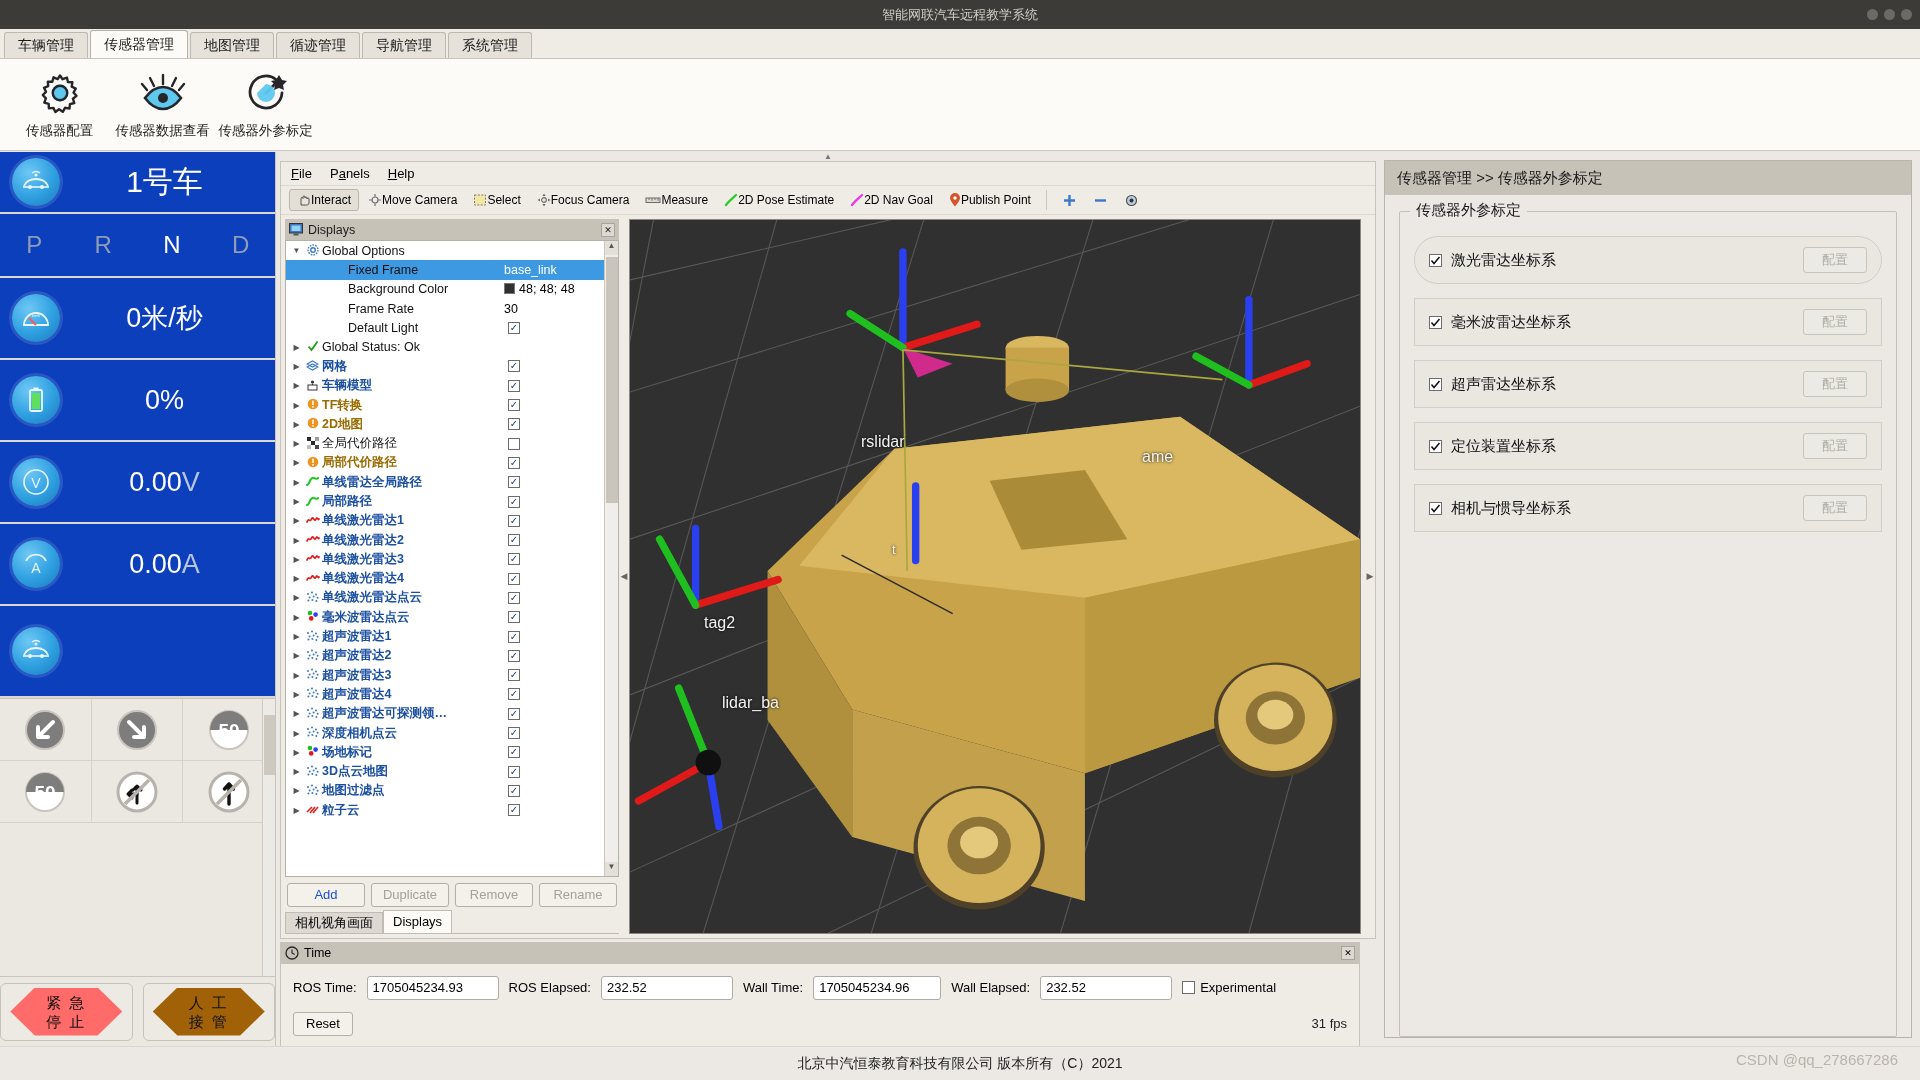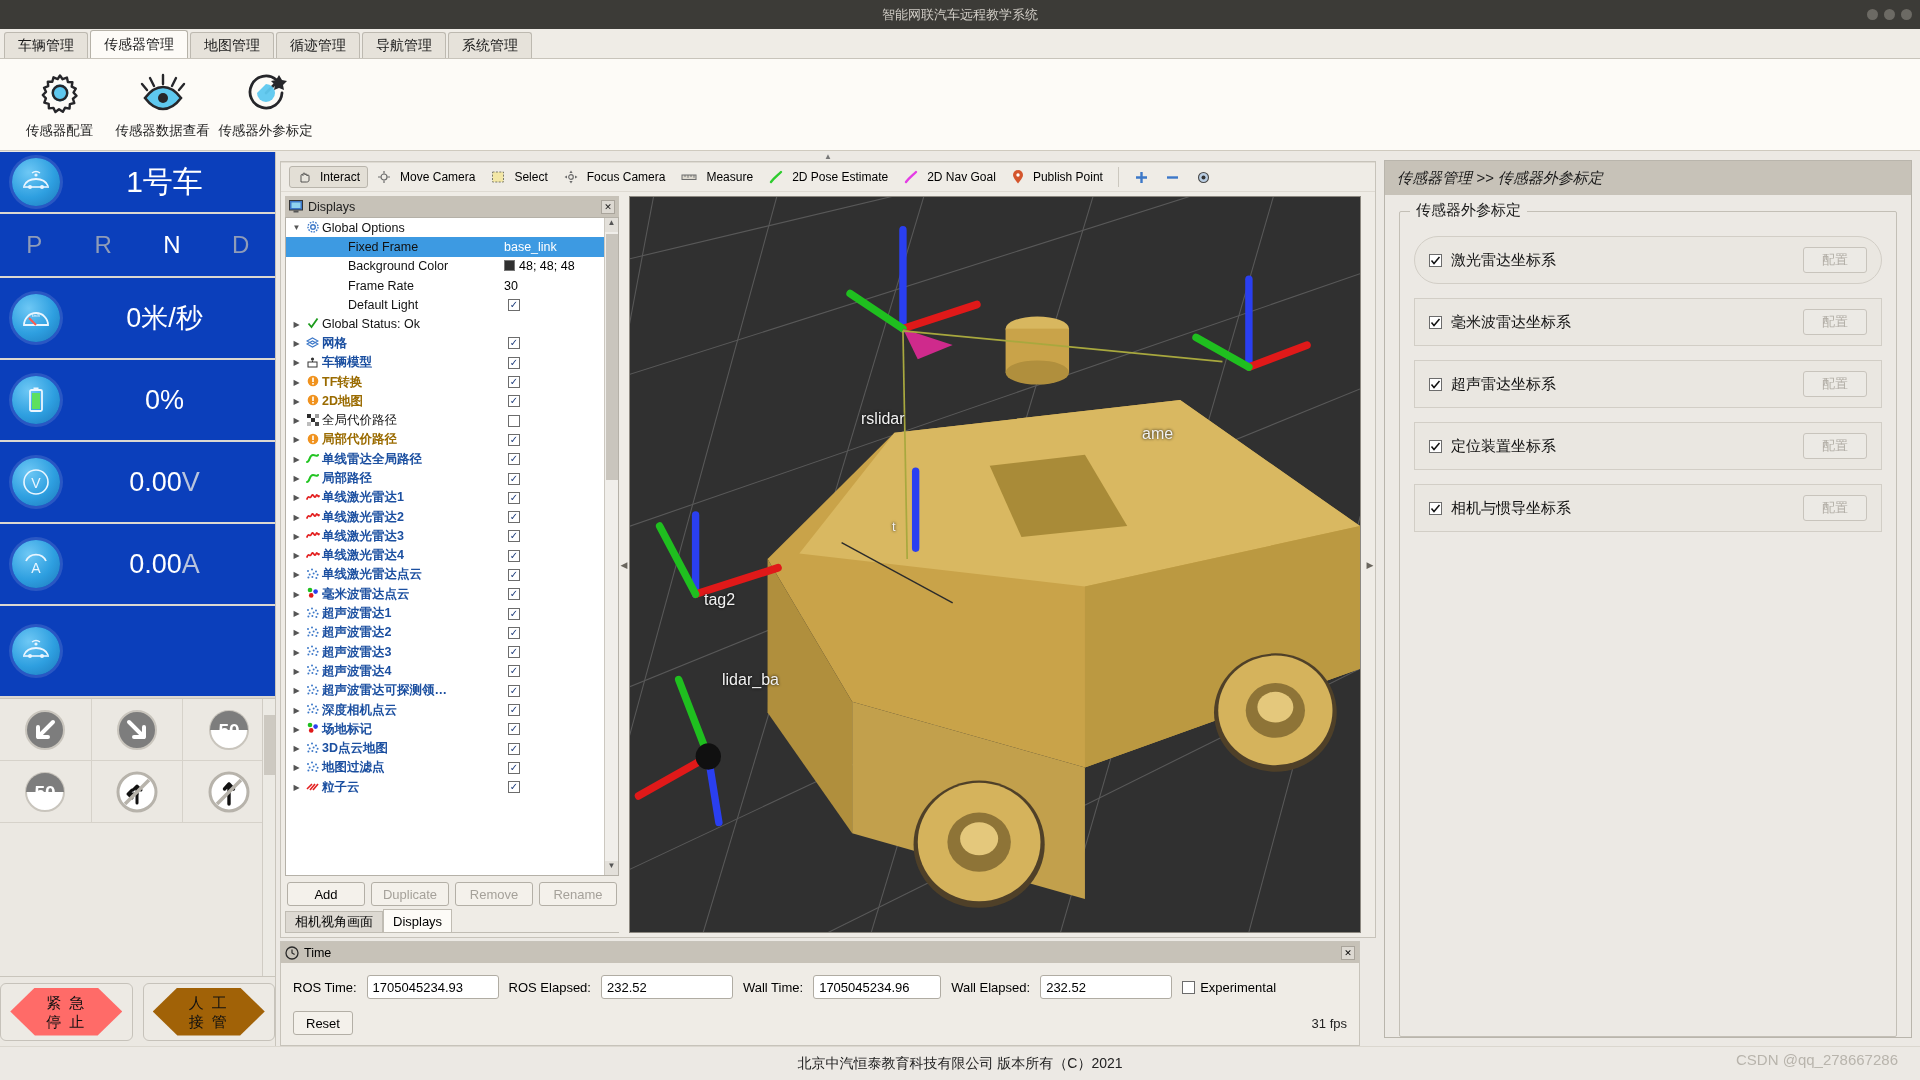--- a/index.html
+++ b/index.html
@@ -124,21 +124,21 @@
   .rviz { flex: 1; background: #efece6; border: 1px solid #c7c3ba; margin: 0 4px 0 4px; display:flex; flex-direction:column;}
   .menubar { height: 23px; display: flex; align-items: center; padding-left: 10px; gap: 18px; font-size: 13px; }
   .menubar span { cursor: pointer; }
   .menubar u { text-decoration: underline; }
 
   .rtoolbar {
     height: 30px; display: flex; align-items: center; gap: 2px;
     border-top: 1px solid #dedad2; border-bottom: 1px solid #dedad2;
     padding-left: 8px; font-size: 12px;
   }
-  .tbtn { display:flex; align-items:center; gap:9px; padding: 3px 7px; border-radius:3px; cursor:pointer; white-space:nowrap; }
+  .tbtn { display:flex; align-items:center; gap:0; padding: 3px 7px; border-radius:3px; cursor:pointer; white-space:nowrap; }
   .tbtn.sel { background:#e3dfd6; border:1px solid #b9b5ac; }
   .tsep { width:1px; height:20px; background:#ccc8bf; margin:0 6px; }
 
   .rmain { flex: 1; display: flex; min-height: 0; }
 
   
   .dock { width: 338px; flex: 0 0 338px; display:flex; flex-direction:column; padding: 4px 0 4px 4px;}
   .dock-title {
     height: 21px; background:#c7c2b8; display:flex; align-items:center; padding: 0 4px;
     font-size:12.5px; color:#1d1d1d; gap:5px;
@@ -162,21 +162,21 @@
     border:1px solid #6c6c6c; font-size:10px; line-height:10px; text-align:center; color:#1a3a7a;
   }
   .vscroll { position:absolute; right:0; top:0; bottom:0; width:14px; background:#f0eeea; border-left:1px solid #ccc8c0; }
   .vscroll .up, .vscroll .dn { height:14px; font-size:8px; text-align:center; color:#555; background:#e3e0da; }
   .vscroll .dn { position:absolute; bottom:0; left:0; right:0; }
   .vscroll .thumb { position:absolute; top:16px; left:1px; width:12px; height:246px; background:#c9c5bd; }
 
   .dock-btns { display:flex; gap:6px; padding:6px 2px 3px 2px; }
   .dbtn {
     flex:1; height:24px; border:1px solid #b3afa6; background:#f4f1eb; border-radius:3px;
-    font-size:13px; color:#000000; cursor:pointer;
+    font-size:13px; color:#1d4ed8; cursor:pointer;
   }
   .dbtn.dis { color:#a5a19a; }
   .dock-tabs { display:flex; align-items:flex-end; height:24px; border-bottom:1px solid #c0bcb3; }
   .dtab { height:21px; padding:0 9px; font-size:13px; display:flex;align-items:center; border:1px solid #c0bcb3; border-bottom:none; background:#ddd9d2; cursor:pointer; }
   .dtab.active { background:#fdfbf7; height:23px; }
 
   
   .vp-wrap { flex:1; display:flex; min-width:0; padding: 4px 4px 4px 0; }
   .vsplit { width:10px; display:flex; align-items:center; justify-content:center; color:#6a665e; font-size:9px; cursor:col-resize;}
   .viewport { flex:1; background:#303030; border:1px solid #8c8880; position:relative; overflow:hidden; }
@@ -196,21 +196,21 @@
   .fps { margin-left:auto; font-size:13px; color:#222; }
   .chk { display:flex; align-items:center; gap:5px; }
   .chkbox { width:13px; height:13px; border:1px solid #6c6c6c; background:#fff; display:inline-block; }
 
   
   .right {
     width: 540px; flex: 0 0 540px; background: #ece9e4; padding: 8px 8px 8px 4px;
     display:flex; flex-direction:column;
   }
   .right-inner { flex:1; border:1px solid #b9b5ac; background:#ece9e4; display:flex; flex-direction:column; }
-  .right-head { height:34px; background:#c7c2b8; display:flex; align-items:center; padding:0 12px; font-size:15px; color:#1a1a1a;font-style:italic; }
+  .right-head { height:34px; background:#c7c2b8; display:flex; align-items:center; padding:0 12px; font-size:15px; color:#1a1a1a; }
   .grp { margin: 16px 14px 0 14px; border:1px solid #c3bfb6; border-radius:2px; padding: 10px 14px 18px 14px; position:relative; flex:1;}
   .grp-legend { position:absolute; top:-11px; left:10px; background:#ece9e4; padding:0 6px; font-size:15px; color:#1a1a1a; }
   .calib-row {
     height:48px; margin-top:14px; border:1px solid #d2cec6; background:#eae7e1;
     display:flex; align-items:center; padding: 0 14px;
   }
   .calib-row:first-of-type { margin-top:14px;border-radius:24px; }
   .calib-label { display:flex; align-items:center; gap:9px; font-size:15px; color:#111; }
   .cfg-btn {
     margin-left:auto; width:64px; height:26px; border:1px solid #c8c4bc; border-radius:3px;
@@ -448,20 +448,25 @@
           </div>
         </div>
       </div>
     </div>
   </div>
 
   <div class="center">
     <div class="grip"></div>
 
     <div class="rviz">
+      <div class="menubar">
+        <span><u>F</u>ile</span>
+        <span>P<u>a</u>nels</span>
+        <span><u>H</u>elp</span>
+      </div>
 
       <div class="rtoolbar">
         <div class="tbtn sel">
           <svg width="14" height="14" viewBox="0 0 14 14">
             <path d="M4 12V5.5a1 1 0 0 1 2 0V4a1 1 0 0 1 2 0v1a1 1 0 0 1 2 0v1a1 1 0 0 1 2 0v4c0 1.5-1 2-2.5 2z" fill="#e8e5dd" stroke="#444" stroke-width=".9"></path>
           </svg>
           <span>Interact</span>
         </div>
         <div class="tbtn">
           <svg width="14" height="14" viewBox="0 0 14 14">

